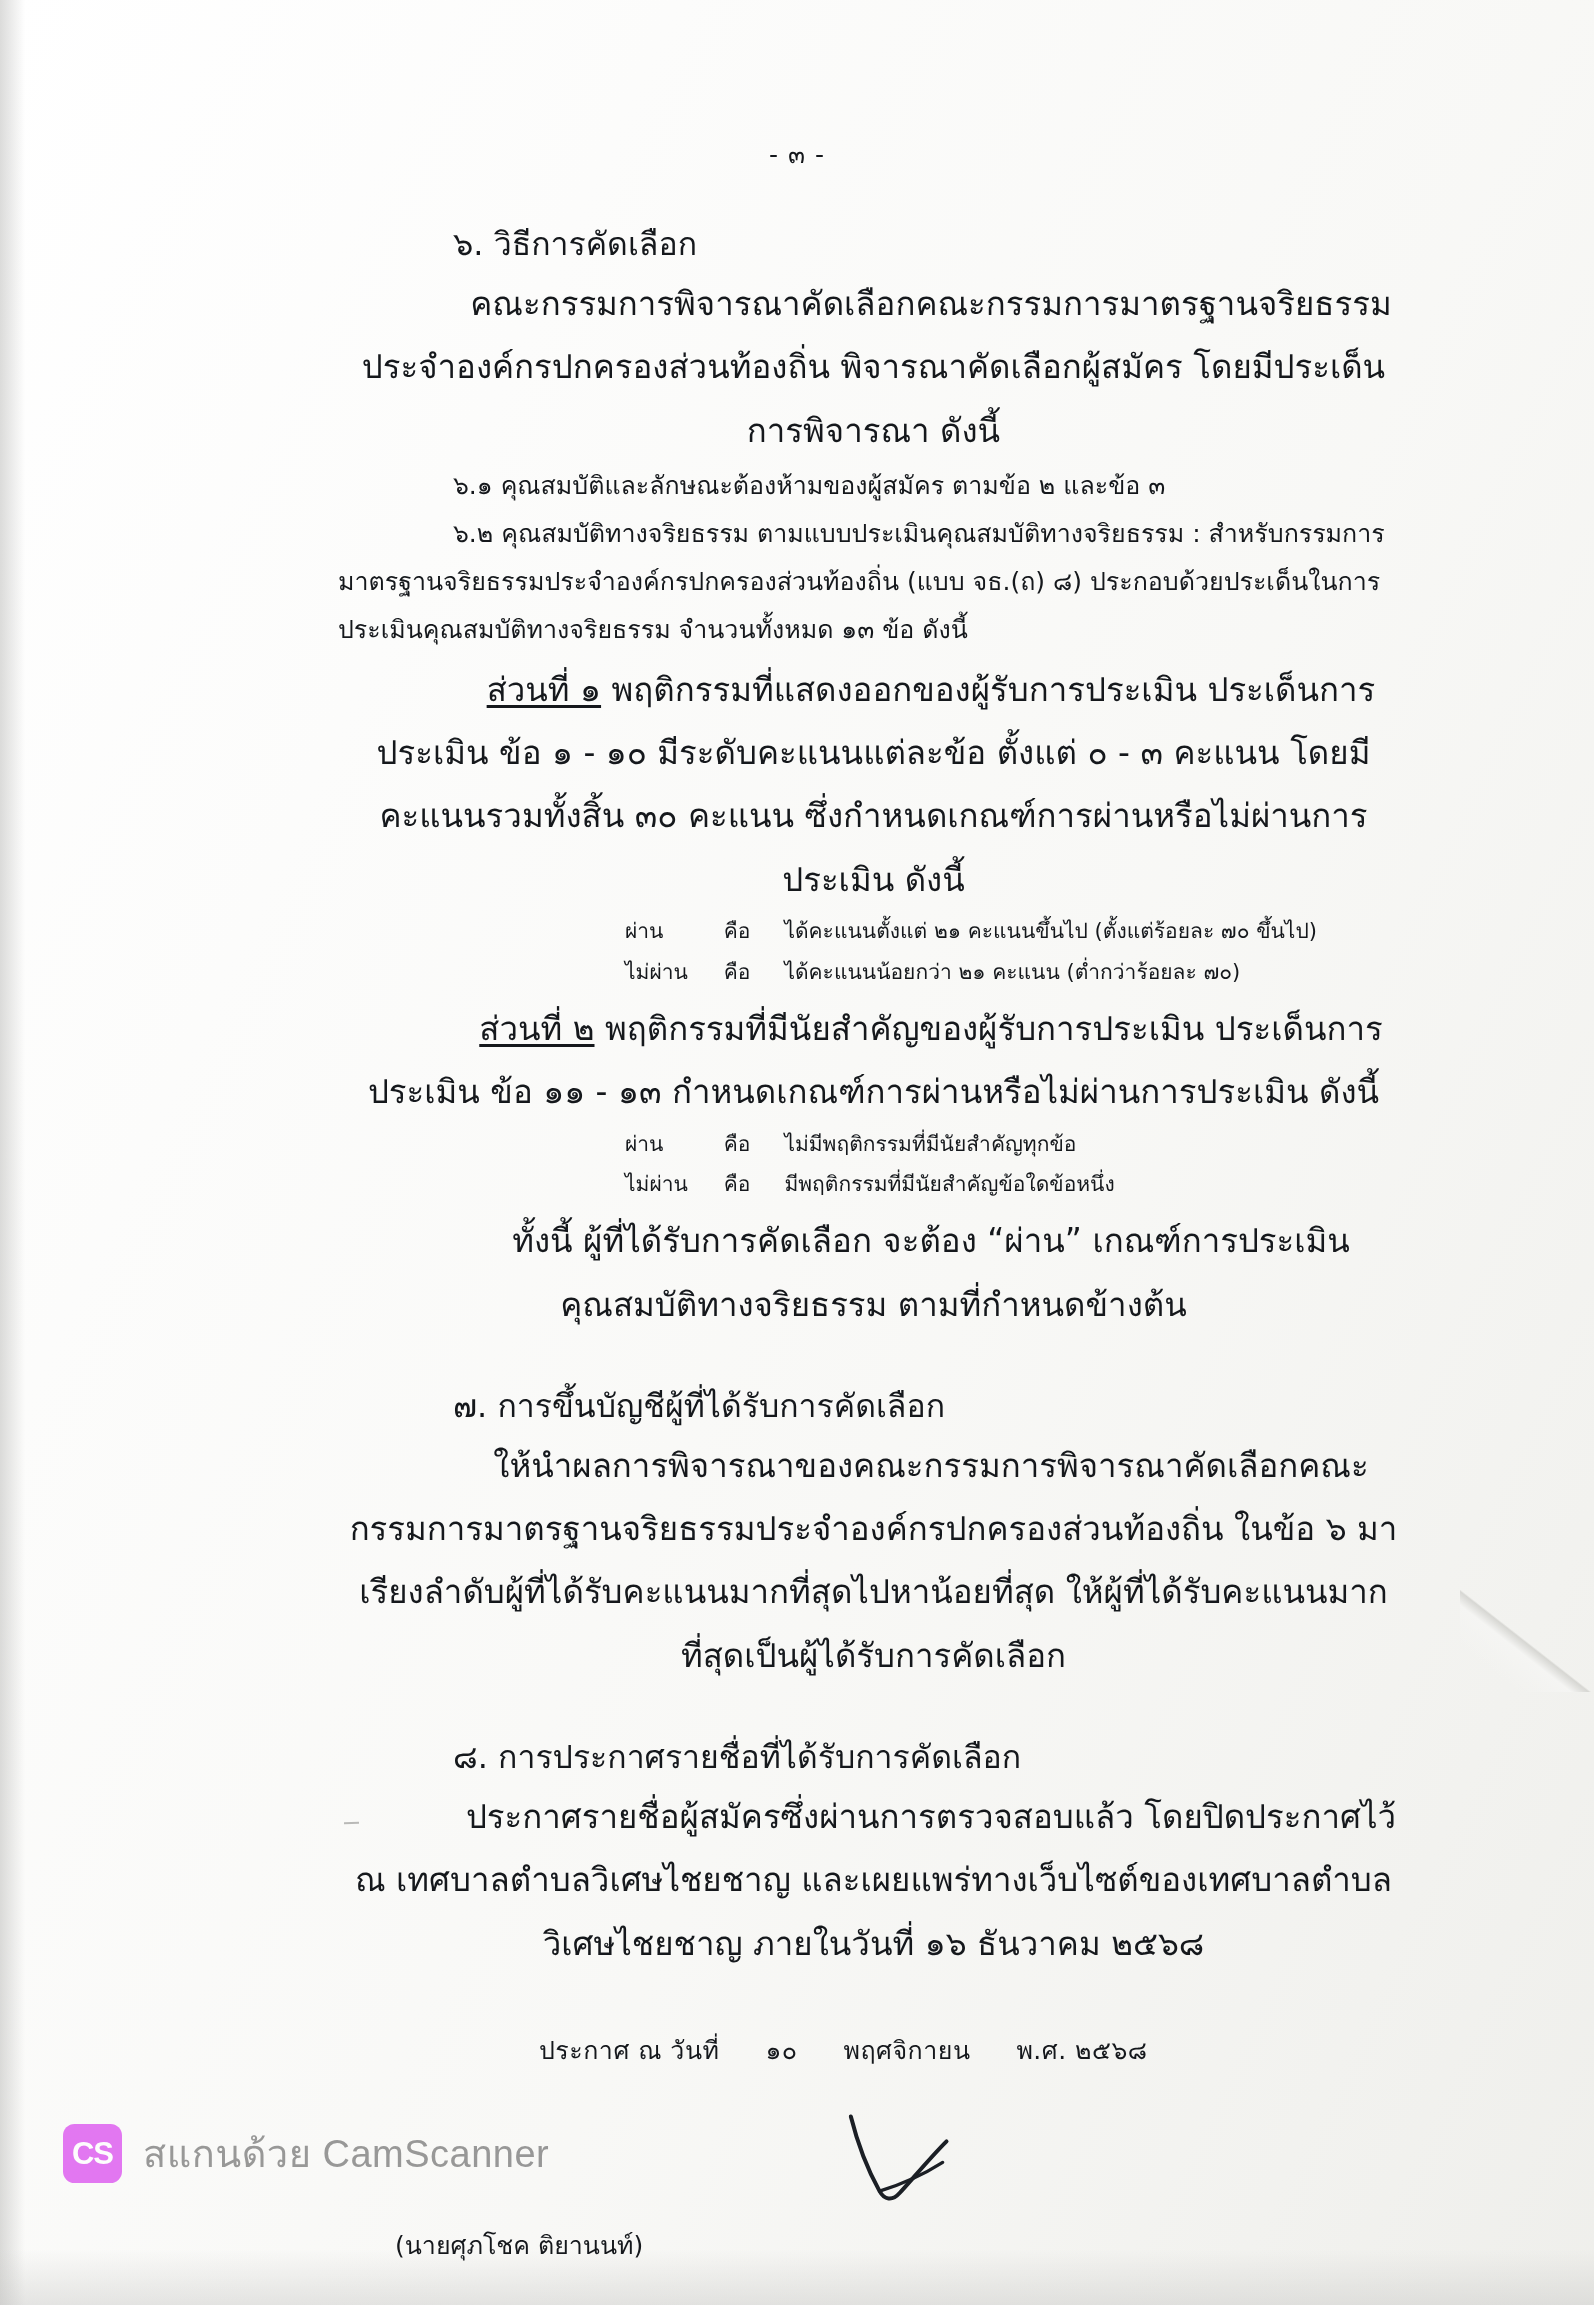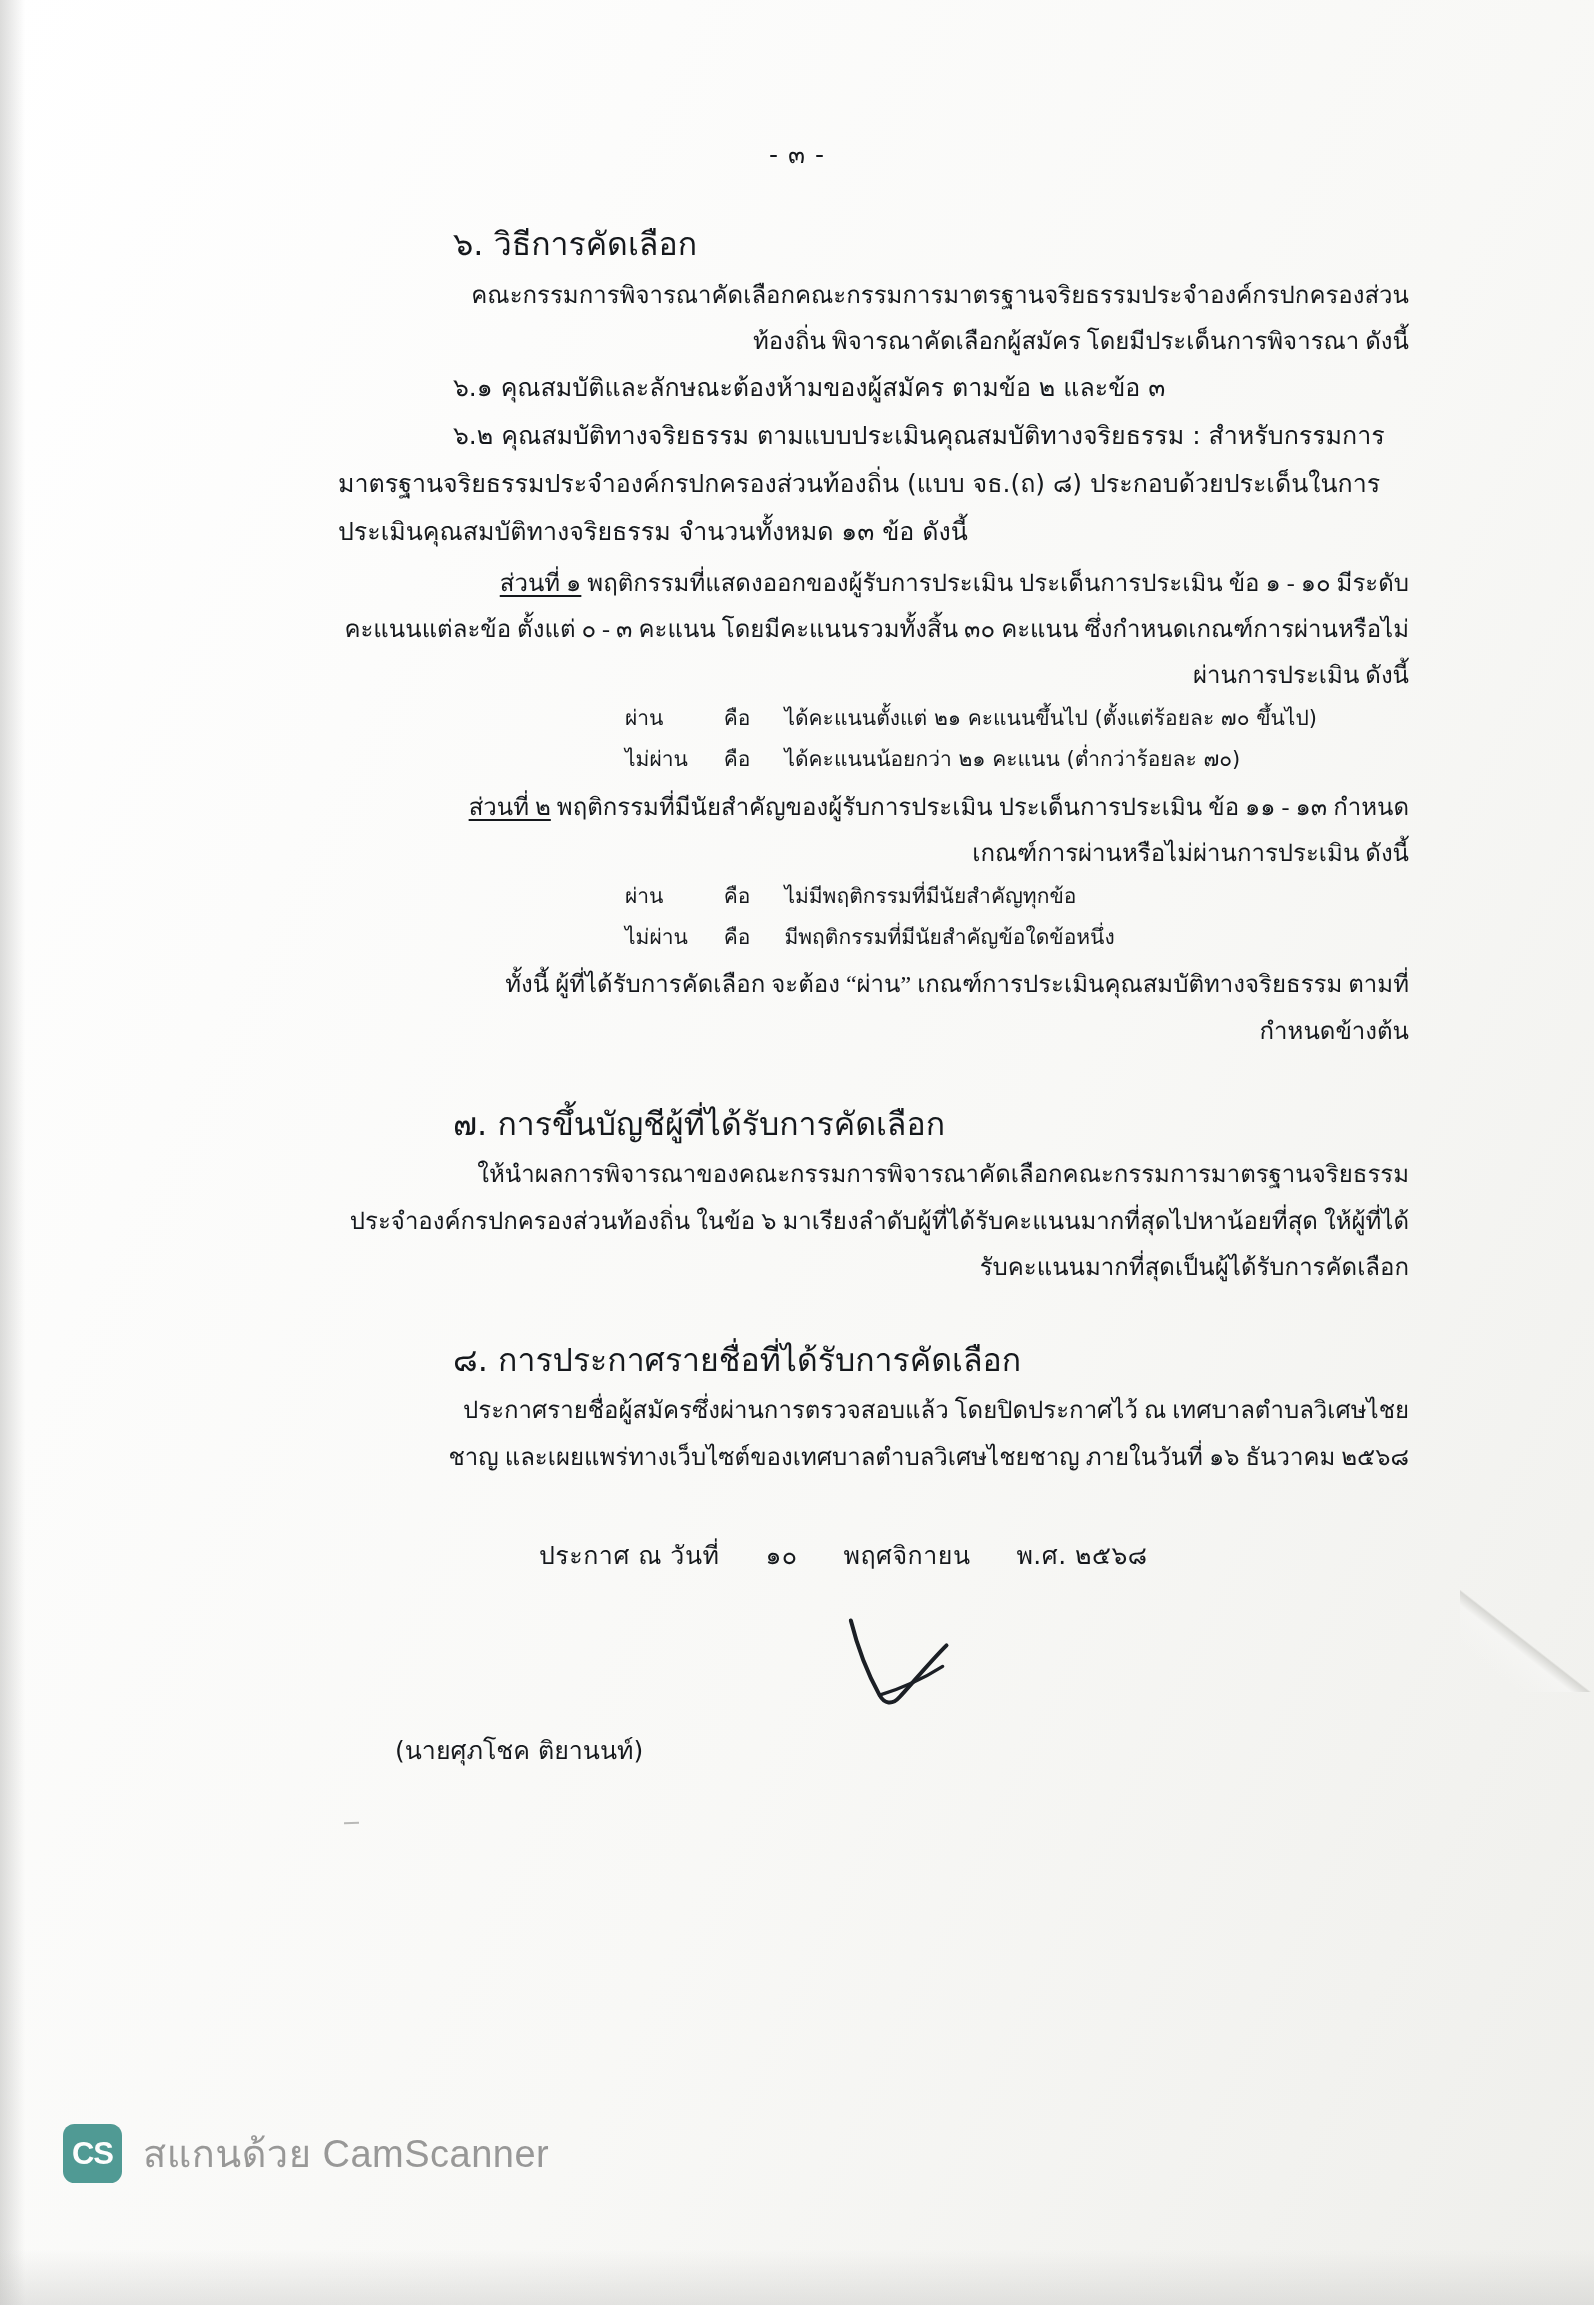--- a/index.html
+++ b/index.html
@@ -57,25 +57,24 @@
     box-sizing: content-box;
   }
   .sec-head {
     font-size: 32px;
     font-weight: normal;
     margin-top: 46px;
     margin-left: 115px;
     line-height: 1.5;
   }
   .para {
-    font-size: 24px;
+    font-size: 33px;
     line-height: 1.92;
     margin-top: 3.8px;
-    text-align: right;
-    font-family: Liberation Serif, serif;
+    text-align: center;
   }
   .indent-1 { text-indent: 115px; }
   .sub-item {
     font-size: 25px;
     line-height: 1.92;
     text-indent: 115px;
   }
   .underline {
     text-decoration: underline;
     text-underline-offset: 3.8px;
@@ -147,21 +146,21 @@
     bottom: 122px;
     display: flex;
     align-items: center;
     gap: 21px;
     opacity: 0.72;
   }
   .cs-badge {
     width: 59px;
     height: 59px;
     border-radius: 11.5px;
-    background: #0f766e;
+    background: #d946ef;
     color: #ffffff;
     display: flex;
     align-items: center;
     justify-content: center;
     font-size: 31px;
     font-weight: bold;
     font-family: "Liberation Sans", sans-serif;
     letter-spacing: -1px;
   }
   .cs-text {

